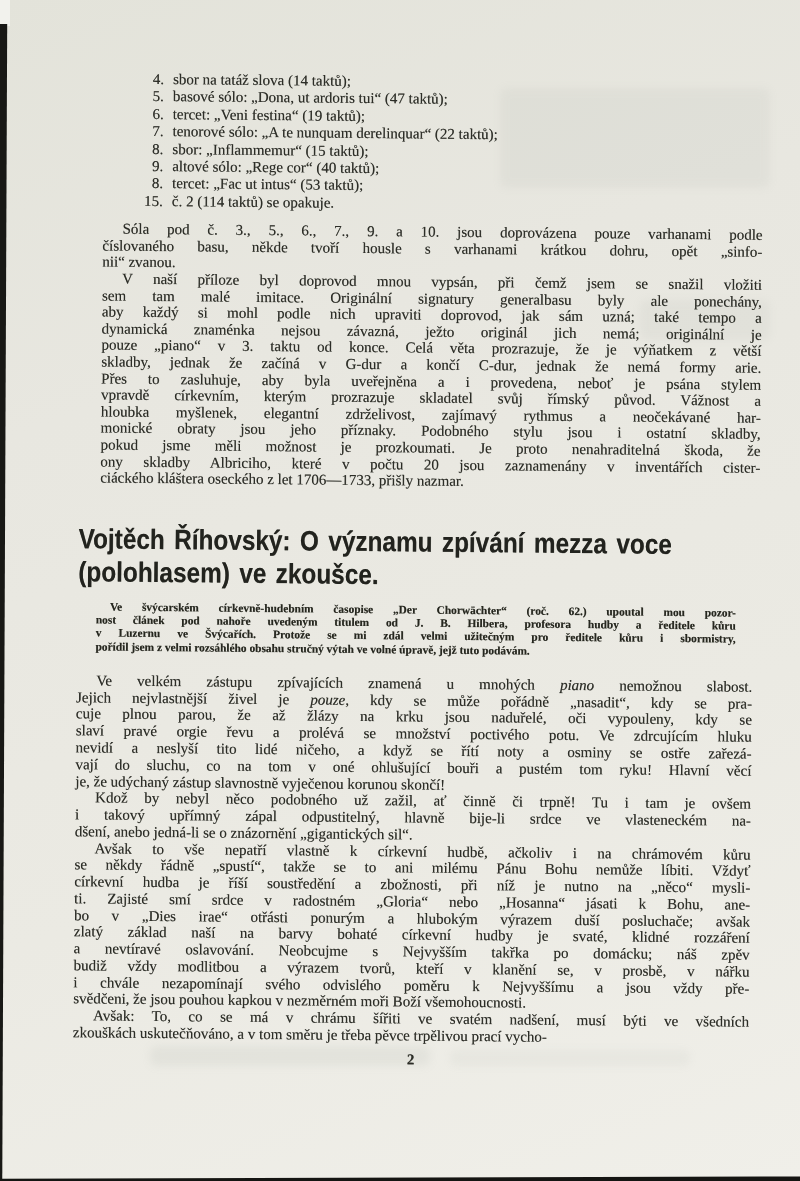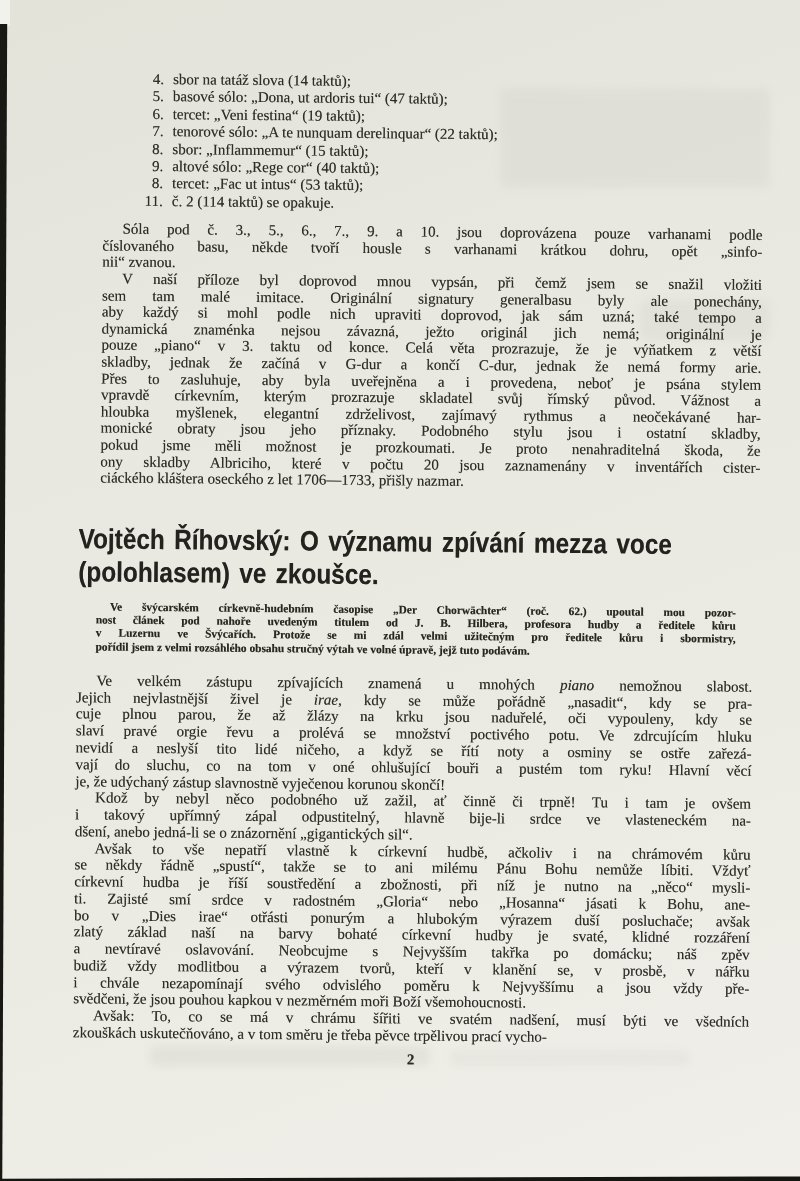--- a/index.html
+++ b/index.html
@@ -78,21 +78,21 @@
 <div class="content">
 
   <div class="takt-list" id="takt-list">
       <div class="list-line"><span class="num">4.</span><span>sbor na tatáž slova (14 taktů);</span></div>
       <div class="list-line"><span class="num">5.</span><span>basové sólo: „Dona, ut ardoris tui“ (47 taktů);</span></div>
       <div class="list-line"><span class="num">6.</span><span>tercet: „Veni festina“ (19 taktů);</span></div>
       <div class="list-line"><span class="num">7.</span><span>tenorové sólo: „A te nunquam derelinquar“ (22 taktů);</span></div>
       <div class="list-line"><span class="num">8.</span><span>sbor: „Inflammemur“ (15 taktů);</span></div>
       <div class="list-line"><span class="num">9.</span><span>altové sólo: „Rege cor“ (40 taktů);</span></div>
       <div class="list-line"><span class="num">8.</span><span>tercet: „Fac ut intus“ (53 taktů);</span></div>
-      <div class="list-line"><span class="num">11.</span><span>č. 2 (114 taktů) se opakuje.</span></div>
+      <div class="list-line"><span class="num">15.</span><span>č. 2 (114 taktů) se opakuje.</span></div>
     </div>
 
   <div class="article1" id="article1">
       <div class="line first">Sóla pod č. 3., 5., 6., 7., 9. a 10. jsou doprovázena pouze varhanami podle</div>
       <div class="line">číslovaného basu, někde tvoří housle s varhanami krátkou dohru, opět „sinfo-</div>
       <div class="line last">nii“ zvanou.</div>
       <div class="line first">V naší příloze byl doprovod mnou vypsán, při čemž jsem se snažil vložiti</div>
       <div class="line">sem tam malé imitace. Originální signatury generalbasu byly ale ponechány,</div>
       <div class="line">aby každý si mohl podle nich upraviti doprovod, jak sám uzná; také tempo a</div>
       <div class="line">dynamická znaménka nejsou závazná, ježto originál jich nemá; originální je</div>
@@ -114,21 +114,21 @@
 
   <div class="intro" id="intro">
       <div class="line first">Ve švýcarském církevně-hudebním časopise „Der Chorwächter“ (roč. 62.) upoutal mou pozor-</div>
       <div class="line">nost článek pod nahoře uvedeným titulem od J. B. Hilbera, profesora hudby a ředitele kůru</div>
       <div class="line">v Luzernu ve Švýcařích. Protože se mi zdál velmi užitečným pro ředitele kůru i sbormistry,</div>
       <div class="line last">pořídil jsem z velmi rozsáhlého obsahu stručný výtah ve volné úpravě, jejž tuto podávám.</div>
     </div>
 
   <div class="article2" id="article2">
       <div class="line first">Ve velkém zástupu zpívajících znamená u mnohých <i>piano</i> nemožnou slabost.</div>
-      <div class="line">Jejich nejvlastnější živel je <i>irae</i>, kdy se může pořádně „nasadit“, kdy se pra-</div>
+      <div class="line">Jejich nejvlastnější živel je <i>pouze</i>, kdy se může pořádně „nasadit“, kdy se pra-</div>
       <div class="line">cuje plnou parou, že až žlázy na krku jsou naduřelé, oči vypouleny, kdy se</div>
       <div class="line">slaví pravé orgie řevu a prolévá se množství poctivého potu. Ve zdrcujícím hluku</div>
       <div class="line">nevidí a neslyší tito lidé ničeho, a když se řítí noty a osminy se ostře zařezá-</div>
       <div class="line">vají do sluchu, co na tom v oné ohlušující bouři a pustém tom ryku! Hlavní věcí</div>
       <div class="line last">je, že udýchaný zástup slavnostně vyječenou korunou skončí!</div>
       <div class="line first">Kdož by nebyl něco podobného už zažil, ať činně či trpně! Tu i tam je ovšem</div>
       <div class="line">i takový upřímný zápal odpustitelný, hlavně bije-li srdce ve vlasteneckém na-</div>
       <div class="line last">dšení, anebo jedná-li se o znázornění „gigantických sil“.</div>
       <div class="line first">Avšak to vše nepatří vlastně k církevní hudbě, ačkoliv i na chrámovém kůru</div>
       <div class="line">se někdy řádně „spustí“, takže se to ani milému Pánu Bohu nemůže líbiti. Vždyť</div>

